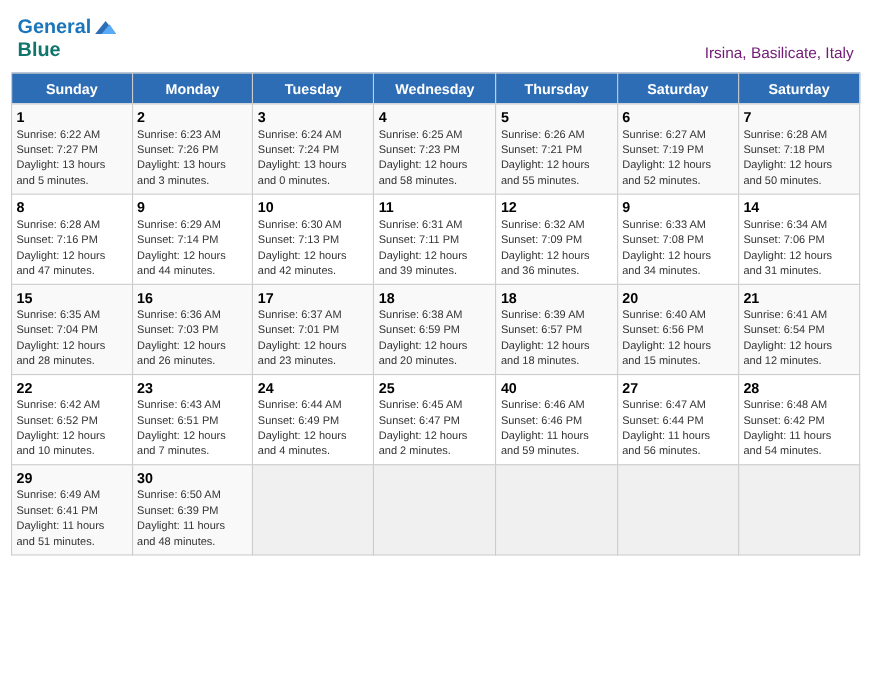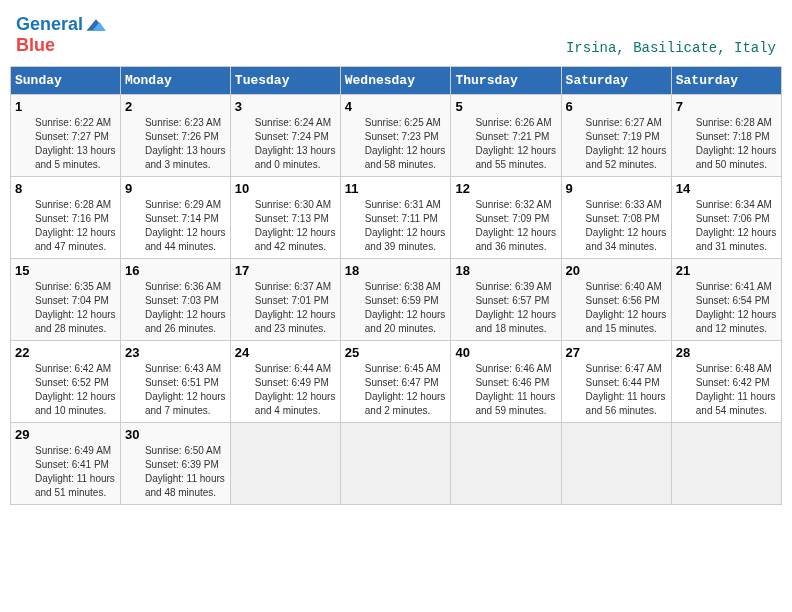--- a/index.html
+++ b/index.html
@@ -38,37 +38,35 @@
     .title-block {
       text-align: right;
     }
     .month-title {
       font-size: 32px;
       font-weight: bold;
       color: #333;
     }
     .subtitle {
       font-size: 14px;
-      color: #0f766e;
-      font-family: Liberation Mono, monospace;
+      color: #701a75;
     }
     table {
       width: 100%;
       border-collapse: collapse;
       font-size: 11px;
     }
     thead tr th {
       background-color: #2d6db5;
       color: #fff;
       padding: 6px 4px;
-      text-align: left;
+      text-align: center;
       font-size: 13px;
       font-weight: bold;
       border: 1px solid #ccc;
-      font-family: Liberation Mono, monospace;
     }
     tbody tr td {
       border: 1px solid #ccc;
       padding: 4px 4px;
       vertical-align: top;
       width: 113px;
     }
     tbody tr {
       background: #fff;
     }
@@ -78,42 +76,41 @@
     .day-num {
       font-size: 13px;
       font-weight: bold;
       display: block;
       margin-bottom: 2px;
     }
     .day-info {
       font-size: 10px;
       color: #333;
       line-height: 1.4;
-      margin-left: 20px;
     }
     .empty-cell {
       background: #fff !important;
     }
     td.empty-cell {
       background: #f0f0f0 !important;
     }
   </style>
 </head>
 <body>
 
 <div class="header">
   <div class="logo">
     <div>
       <div class="logo-text">
         <span>General</span><svg class="logo-icon" viewBox="0 0 30 24" xmlns="http://www.w3.org/2000/svg" style="display:inline-block;vertical-align:middle;margin-left:2px">
             <polygon points="2,20 15,4 28,20" fill="#2d6db5"></polygon>
             <polygon points="10,20 20,8 28,20" fill="#5aabf5"></polygon>
           </svg>
       </div>
-      <div class="logo-text"><span style="color:#ef4444">Blue</span></div>
+      <div class="logo-text"><span style="color:#0f766e">Blue</span></div>
     </div>
   </div>
   <div class="title-block">
     <div class="subtitle">Irsina, Basilicate, Italy</div>
   </div>
 </div>
 
 <table>
   <thead>
     <tr id="weekday-header">

